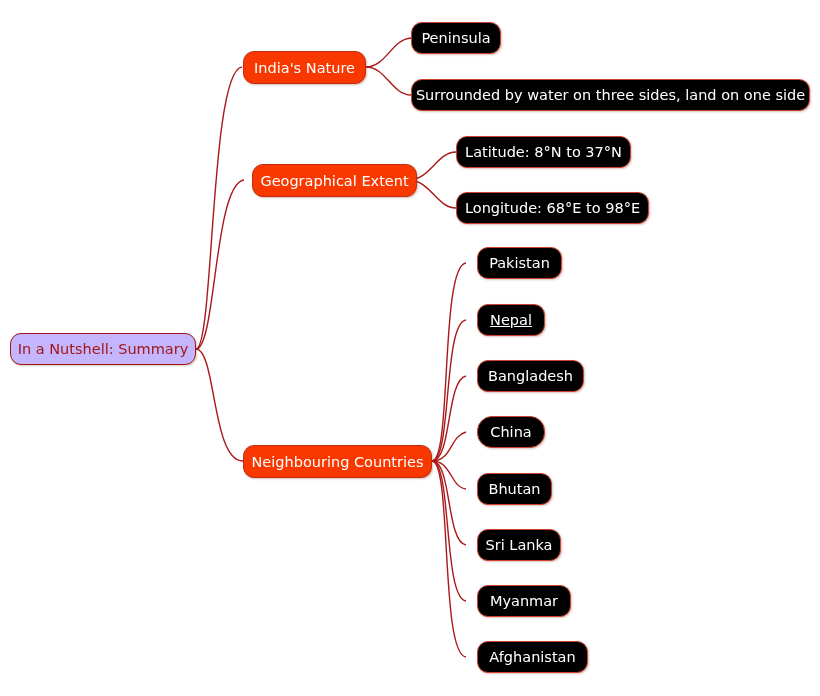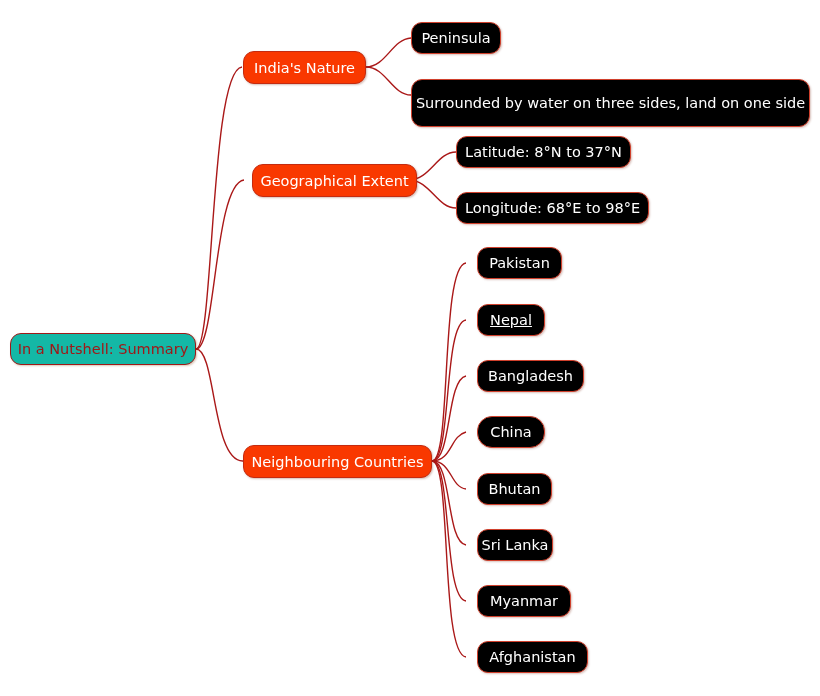--- a/index.html
+++ b/index.html
@@ -15,21 +15,21 @@
 
   .node{
     position:absolute;
     box-sizing:border-box;
     display:flex;align-items:center;justify-content:center;
     white-space:nowrap;
     border-style:solid;
     border-width:1.5px;
   }
   .node-root{
-    background:#14b8a6;
+    background:#c4b5fd;
     border-color:#A01818;
     color:#A01818;
     border-radius:11px;
     font-size:14.5px;
     padding:0 13px;
     box-shadow:1px 1px 2px rgba(120,60,0,.28);
   }
   .node-l1{
     background:#F93800;
     border-color:#C42B10;
@@ -91,21 +91,21 @@
   </div>
 
   <div class="node node-l1" style="left:243px;top:445px;width:189px;height:33px;">
     <span>Neighbouring Countries</span>
   </div>
 
   <div class="node node-leaf" style="left:411px;top:22px;width:90px;height:32px;">
     <span>Peninsula</span>
   </div>
 
-  <div class="node node-leaf" style="left:411px;top:79px;width:399px;height:48px;">
+  <div class="node node-leaf" style="left:411px;top:79px;width:399px;height:32px;">
     <span>Surrounded by water on three sides, land on one side</span>
   </div>
 
   <div class="node node-leaf" style="left:456px;top:136px;width:175px;height:32px;">
     <span>Latitude: 8°N to 37°N</span>
   </div>
 
   <div class="node node-leaf" style="left:456px;top:192px;width:193px;height:32px;">
     <span>Longitude: 68°E to 98°E</span>
   </div>
@@ -123,21 +123,21 @@
   </div>
 
   <div class="node node-leaf" style="left:477px;top:416px;width:68px;height:32px;border-radius:15px;">
     <span>China</span>
   </div>
 
   <div class="node node-leaf" style="left:477px;top:473px;width:75px;height:32px;">
     <span>Bhutan</span>
   </div>
 
-  <div class="node node-leaf" style="left:477px;top:529px;width:76px;height:32px;">
+  <div class="node node-leaf" style="left:477px;top:529px;width:84px;height:32px;">
     <span>Sri Lanka</span>
   </div>
 
   <div class="node node-leaf" style="left:477px;top:585px;width:94px;height:32px;">
     <span>Myanmar</span>
   </div>
 
   <div class="node node-leaf" style="left:477px;top:641px;width:111px;height:32px;">
     <span>Afghanistan</span>
   </div>

